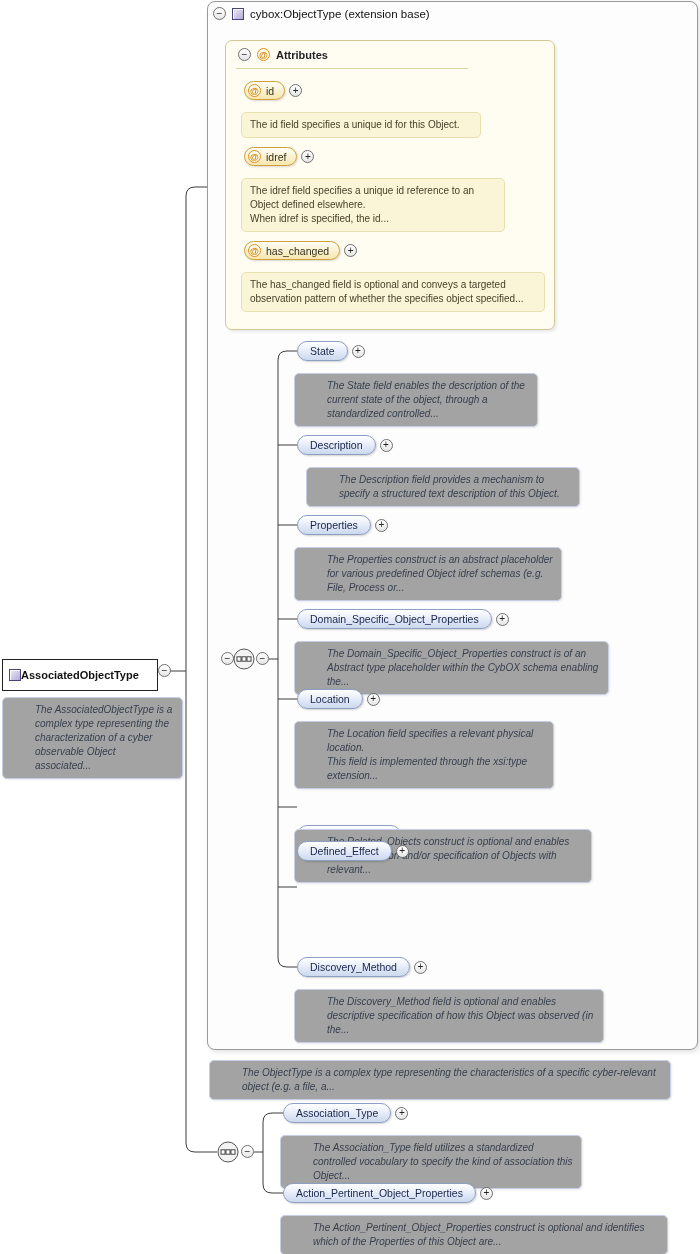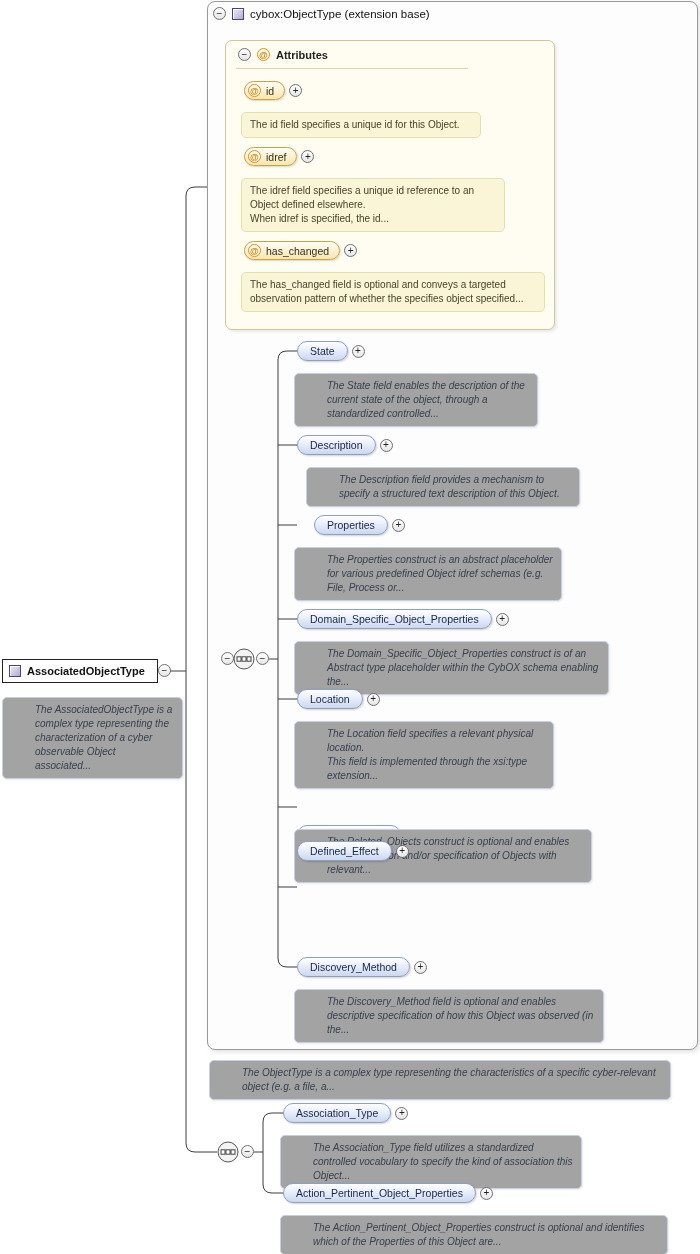--- a/index.html
+++ b/index.html
@@ -43,22 +43,22 @@
   .el-capsule { height:20px; padding:0 12px; border:1px solid #8d9fc2; border-radius:10px;
                 background:linear-gradient(#ffffff,#e3eaf8 55%,#ccd8ee); display:flex; align-items:center;
                 font-size:10.5px; color:#17254a; box-shadow:1px 1px 2px rgba(0,0,0,.18);text-align:center; }
 
   .doc { position:absolute; font-size:10px; line-height:14px; padding:5px 8px; border-radius:5px;
          white-space:pre-line; z-index:2; }
   .doc.blue { background:#a3a3a3; border:1px solid #c7cfe6; color:#38404e; font-style:italic;
               box-shadow:1px 1px 2px rgba(0,0,0,.08);padding-left:32px; }
   .doc.yellow { background:#fbf5d7; border:1px solid #e8dfae; color:#46412a; }
 
-  .left-node { position:absolute; left:2px; top:659px; width:156px; height:24px; background:#ffffff;
-               border:1px solid #222; display:flex; align-items:center; gap:6px; padding:0 6px; z-index:2; }
+  .left-node { position:absolute; left:2px; top:659px; width:156px; height:32px; background:#ffffff;
+               border:1px solid #222; display:flex; align-items:center; padding:0 6px; z-index:2; }
   .left-node-label { font-size:11px; font-weight:bold; color:#111; white-space:nowrap; }
 
   .seq-icon { position:absolute; z-index:3; }
 </style>
 </head>
 <body>
 
 <div class="page">
 
   <svg class="connectors" width="700" height="1254">
@@ -141,21 +141,21 @@
   <div class="doc blue" style="left:294px; top:373px; width:244px;">The State field enables the description of the current state of the object, through a standardized controlled...</div>
 
   <div class="row" style="left:297px; top:435px;">
     <div class="el-capsule">
       <span>Description</span>
     </div>
     <div class="plus">+</div>
   </div>
   <div class="doc blue" style="left:294px; top:467px; width:274px;margin-left:12px;">The Description field provides a mechanism to specify a structured text description of this Object.</div>
 
-  <div class="row" style="left:314px; top:515px;">
+  <div class="row" style="left:297px; top:515px;">
     <div class="el-capsule">
       <span>Properties</span>
     </div>
     <div class="plus">+</div>
   </div>
   <div class="doc blue" style="left:294px; top:547px; width:268px;">The Properties construct is an abstract placeholder for various predefined Object idref schemas (e.g. File, Process or...</div>
 
   <div class="row" style="left:297px; top:609px;">
     <div class="el-capsule">
       <span>Domain_Specific_Object_Properties</span>

